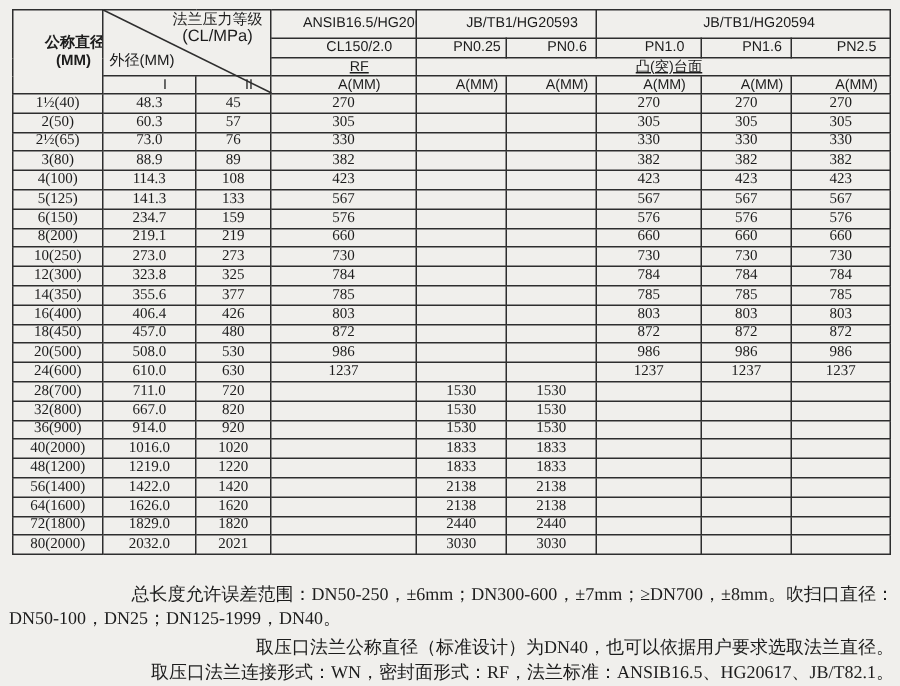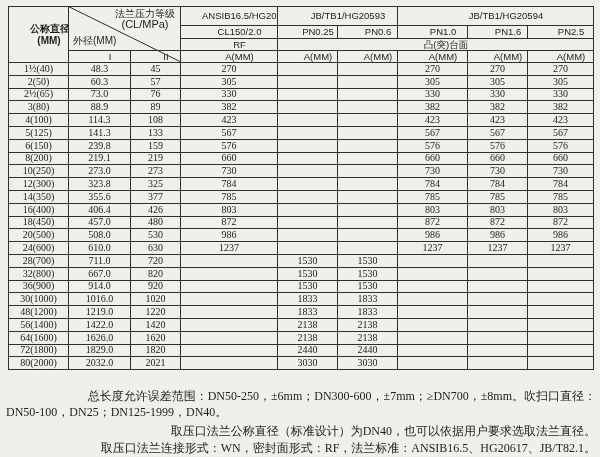--- a/index.html
+++ b/index.html
@@ -27,21 +27,21 @@
     white-space:nowrap;
     overflow:hidden;
   }
   .tbl thead td {
     font-family:"Liberation Sans","DejaVu Sans",sans-serif;
     font-size:9.5px;
     padding-left:21px;
   }
   .tbl thead tr.r1 { height:19px; }
   .tbl thead tr.r2 { height:13px; }
-  .tbl thead tr.r3 { height:12px; }
+  .tbl thead tr.r3 { height:12px;text-decoration:underline; }
   .tbl thead tr.r4 { height:12px; }
   .tbl tbody tr { height:12.8px; }
   .tbl tbody td { font-family:"Liberation Serif","DejaVu Serif",serif; }
   td.diag-cell { position:relative; }
   .diag-top {
     position:absolute; top:2px; right:5px;
     text-align:center; font-size:10px; line-height:10px;
   }
   .diag-top .sub { font-size:11px; }
   .diag-bottom {
@@ -178,21 +178,21 @@
         <td>133</td>
         <td>567</td>
         <td></td>
         <td></td>
         <td>567</td>
         <td>567</td>
         <td>567</td>
       </tr>
       <tr>
         <td>6(150)</td>
-        <td>239.8</td>
+        <td>234.7</td>
         <td>159</td>
         <td>576</td>
         <td></td>
         <td></td>
         <td>576</td>
         <td>576</td>
         <td>576</td>
       </tr>
       <tr>
         <td>8(200)</td>
@@ -309,21 +309,21 @@
         <td>914.0</td>
         <td>920</td>
         <td></td>
         <td>1530</td>
         <td>1530</td>
         <td></td>
         <td></td>
         <td></td>
       </tr>
       <tr>
-        <td>30(1000)</td>
+        <td>40(2000)</td>
         <td>1016.0</td>
         <td>1020</td>
         <td></td>
         <td>1833</td>
         <td>1833</td>
         <td></td>
         <td></td>
         <td></td>
       </tr>
       <tr>

